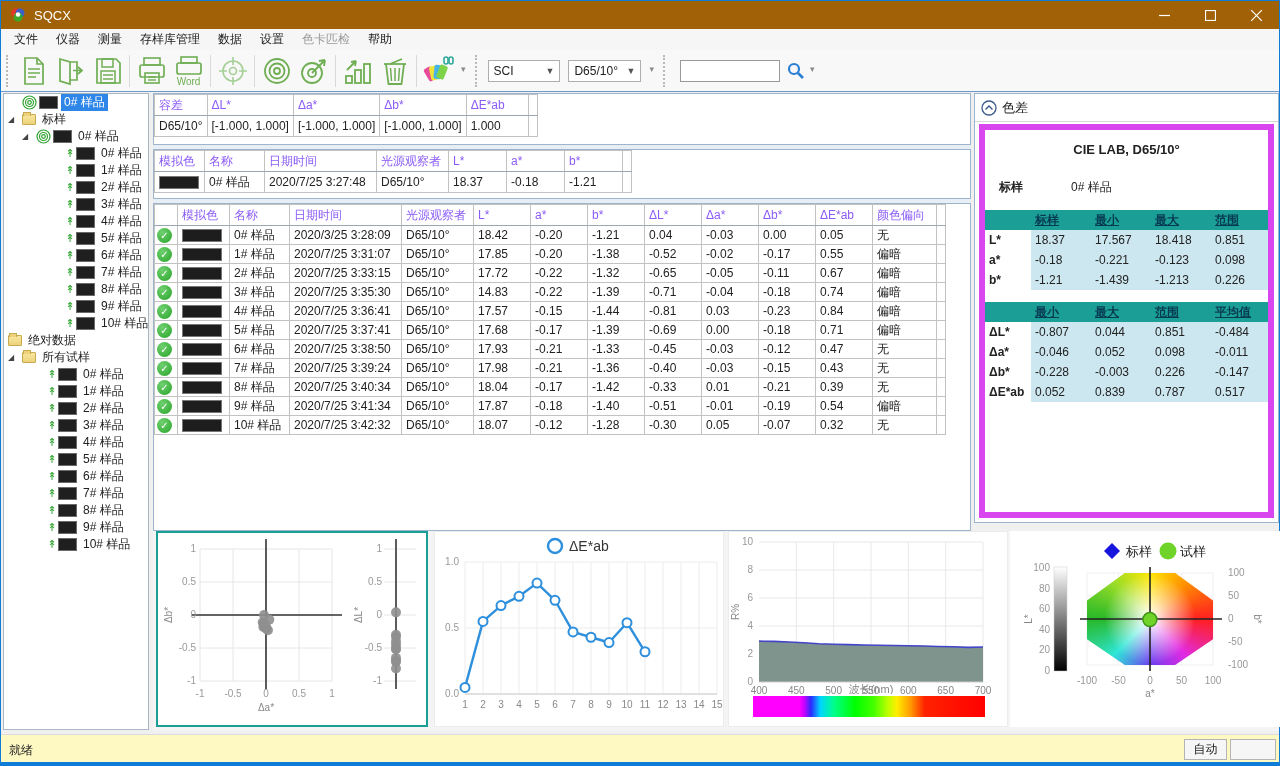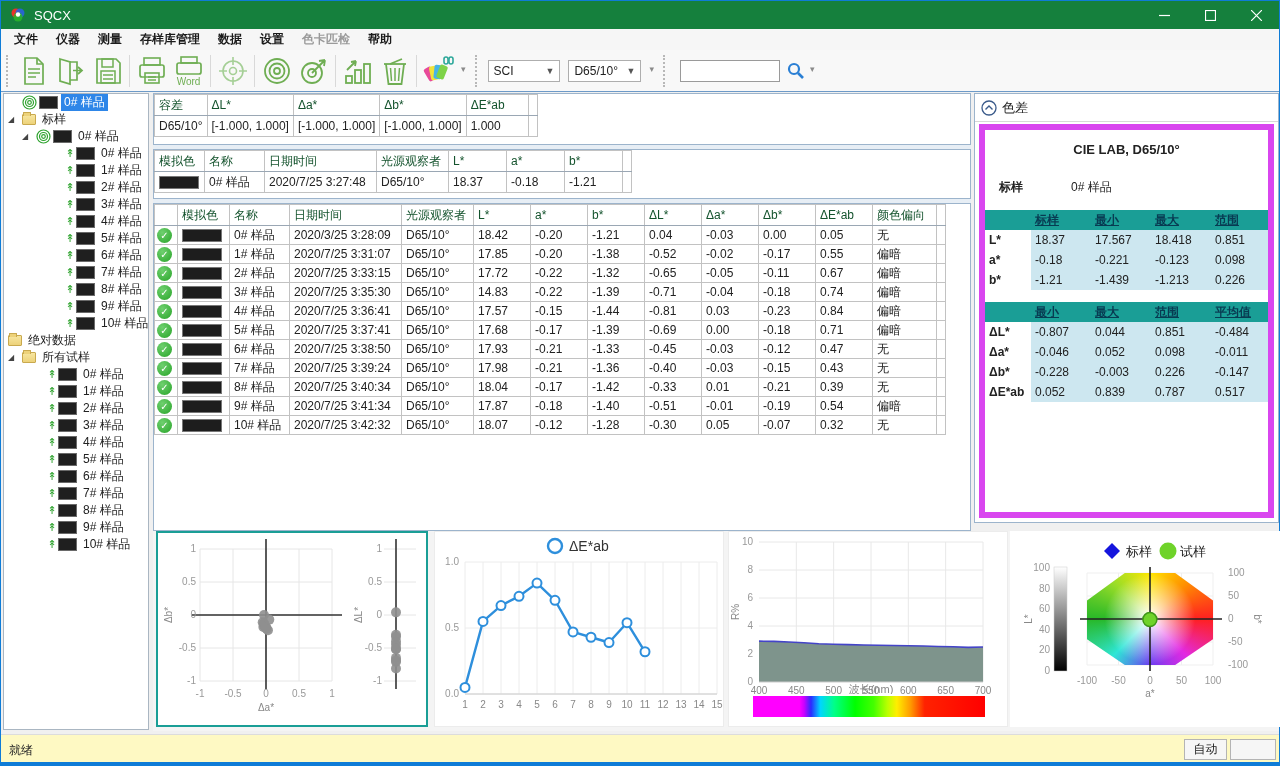--- a/index.html
+++ b/index.html
@@ -1,29 +1,29 @@
 <!DOCTYPE html>
 <html><head>
 <meta charset="utf-8">
 <style>
   * { box-sizing: border-box; margin:0; padding:0; }
   html,body { width:1280px; height:766px; overflow:hidden; }
   body { font-family:"Liberation Sans","DejaVu Sans",sans-serif; font-size:12px; color:#222; background:#f0f0f0; }
   .window { position:relative; width:1280px; height:766px; background:#f0f0f0; border:1px solid #0f7cd7; }
 
   
-  .titlebar { position:absolute; top:0; left:0; right:0; height:28px; background:#15803d; display:flex; align-items:center; color:#fff; }
+  .titlebar { position:absolute; top:0; left:0; right:0; height:28px; background:#a16207; display:flex; align-items:center; color:#fff; }
   .app-icon { width:16px; height:16px; margin:0 8px 0 9px; }
   .title-text { font-size:13px; }
   .tb-buttons { margin-left:auto; display:flex; height:100%; }
   .tb-btn { width:46px; height:100%; display:flex; align-items:center; justify-content:center; }
   .tb-btn svg { display:block; }
 
   
-  .menubar { position:absolute; top:28px; left:0; right:0; height:21px; background:#f6f6f6; display:flex; align-items:flex-end; padding-left:4px;font-weight:bold; }
+  .menubar { position:absolute; top:28px; left:0; right:0; height:21px; background:#f6f6f6; display:flex; align-items:flex-end; padding-left:4px; }
   .menu-item { padding:2px 9px; color:#1a1a1a; }
   .menu-item.disabled { color:#9a9a9a; }
 
   
   .toolbar { position:absolute; top:49px; left:0; right:0; height:41px; background:#f8f8f8; display:flex; align-items:center; }
   .grip { width:6px; height:32px; border-left:2px dotted #b8b8b8; margin:0 3px 0 5px; }
   .tool { width:37px; height:36px; display:flex; flex-direction:column; align-items:center; justify-content:center; }
   .tool svg { display:block; }
   .tsep { width:1px; height:32px; background:#d9d9d9; margin:0 3px; }
   .combo { height:22px; background:#fff; border:1px solid #aeaeae; display:flex; align-items:center; padding:0 5px; margin:0 4px; }
@@ -45,21 +45,21 @@
   .folder-ico:before { content:""; position:absolute; top:-3px; left:0; width:6px; height:3px; background:#edd27a; border:1px solid #c9a94e; border-bottom:none; border-radius:1px 1px 0 0; }
   .target-ico { margin-right:2px; flex:0 0 15px; }
   .arrow-ico { color:#2fa32f; font-size:11px; width:12px; flex:0 0 12px; text-align:center; }
   .swatch { width:19px; height:13px; background:#1f1f1f; border:1px solid #6a6a6a; margin-right:3px; flex:0 0 19px; }
 
   
   .center { position:absolute; top:92px; left:152px; width:818px; height:438px; background:#e7eef5; }
   .tbl-wrap { position:absolute; background:#fff; border:1px solid #9cb4cc; overflow:hidden; }
   table { border-collapse:collapse; table-layout:fixed; background:#fff; }
   td,th { border:1px solid #c2c2c2; font-weight:normal; text-align:left; padding:1px 4px; height:21px; font-size:12px; white-space:nowrap; overflow:hidden; }
-  th { border-bottom:1px solid #9aa7b4; color:#14532d; }
+  th { border-bottom:1px solid #9aa7b4; color:#8b5cf6; }
   .cell-swatch { display:block; width:40px; height:13px; background:#1d1d1d; border:1px solid #777; }
   .check-ico { display:inline-flex; width:15px; height:15px; border-radius:50%; background:radial-gradient(circle at 35% 30%, #6fd06f, #28a428); color:#fff; font-size:10px; font-weight:bold; align-items:center; justify-content:center; }
   .sample-rows td { height:19px; padding:0 4px; }
 
   
   .right-panel { position:absolute; top:92px; left:973px; width:305px; height:430px; background:#fff; border:1px solid #9cb4cc; }
   .rp-header { height:28px; display:flex; align-items:center; padding-left:6px; border-bottom:1px solid #d8d8d8; }
   .rp-header .rp-title { font-size:13px; margin-left:5px; }
   .rp-box { position:absolute; top:30px; left:4px; right:4px; bottom:4px; border:6px solid #d946ef; }
   .rp-subtitle { text-align:center; font-weight:bold; font-size:13px; margin-top:12px; }

